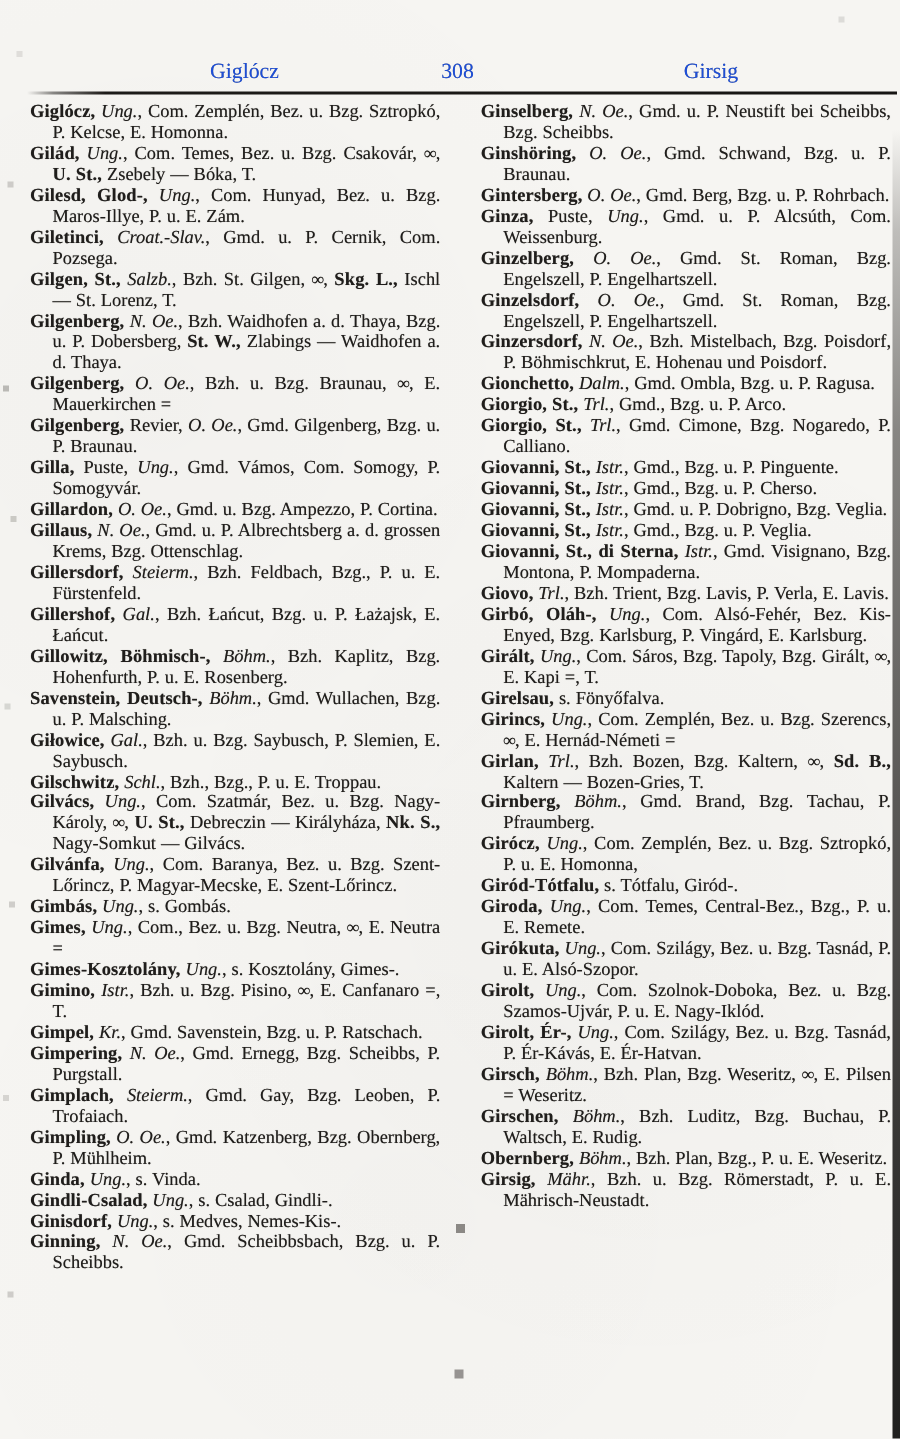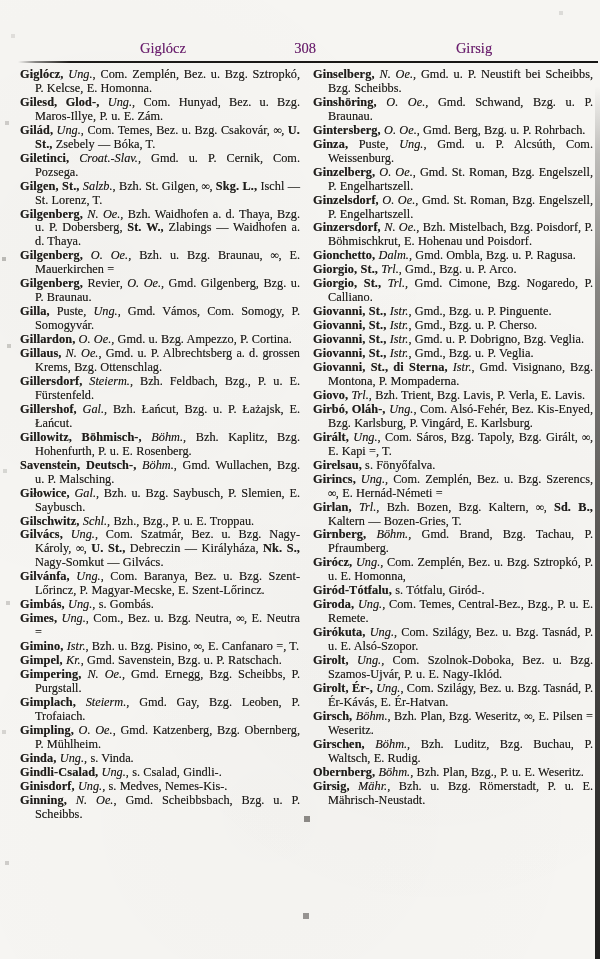--- a/index.html
+++ b/index.html
@@ -9,30 +9,30 @@
     background:
       radial-gradient(circle at 18% 28%, rgba(0,0,0,0.015), transparent 42%),
       radial-gradient(circle at 72% 62%, rgba(0,0,0,0.018), transparent 46%),
       radial-gradient(circle at 45% 85%, rgba(0,0,0,0.012), transparent 40%),
       #f6f5f2;
     color:#222;
   }
   .page{position:absolute;inset:0;}
   
   .running-head{position:absolute;top:40px;left:0;width:532px;height:20px;
-    font-size:14.5px;color:#701a75;}
+    font-size:14.5px;color:#1d4ed8;}
   .running-head .gw{position:absolute;transform:translateX(-50%);white-space:nowrap;
     text-shadow:0 0 .4px rgba(40,38,34,.5);}
   .gw-left{left:163px;}
   .gw-num{left:305px;}
   .gw-right{left:457px;margin-left:17px;}
   .head-rule{position:absolute;top:61px;left:18px;width:580px;height:2px;
     background:linear-gradient(to right, rgba(28,26,24,0) 0, rgba(28,26,24,.5) 3%, #1d1b19 9%, #161513 100%);}
   
-  .content{position:absolute;top:68px;left:20px;width:574px;display:flex;gap:13px;}
+  .content{position:absolute;top:68px;left:20px;width:574px;display:flex;gap:27px;}
   .col{width:280px;}
   .entry{
     margin:0;padding-left:15px;text-indent:-15px;
     font-size:12.3px;line-height:13.95px;text-align:justify;
     color:#1f1d1b;
     text-shadow:0 0 .45px rgba(35,32,28,.55);
     word-spacing:.2px;
   }
   .entry b{font-weight:700;letter-spacing:.1px;}
   .entry i{font-style:italic;}
@@ -66,40 +66,41 @@
     <span class="gw gw-left">Giglócz</span>
     <span class="gw gw-num">308</span>
     <span class="gw gw-right">Girsig</span>
   </div>
 
   <div class="head-rule"></div>
 
   <div class="content">
     <div class="col">
         <p class="entry"><b>Giglócz,</b> <i>Ung.</i>, Com. Zemplén, Bez. u. Bzg. Sztropkó, P. Kelcse, E. Homonna.</p>
+        <p class="entry"><b>Gilád,</b> <i>Ung.</i>, Com. Temes, Bez. u. Bzg. Csakovár, <span class="posthorn">∞</span>, <b>U. St.,</b> Zsebely — Bóka, T.</p>
         <p class="entry"><b>Gilesd, Glod-,</b> <i>Ung.</i>, Com. Hunyad, Bez. u. Bzg. Maros-Illye, P. u. E. Zám.</p>
-        <p class="entry"><b>Gilád,</b> <i>Ung.</i>, Com. Temes, Bez. u. Bzg. Csakovár, <span class="posthorn">∞</span>, <b>U. St.,</b> Zsebely — Bóka, T.</p>
         <p class="entry"><b>Giletinci,</b> <i>Croat.-Slav.</i>, Gmd. u. P. Cernik, Com. Pozsega.</p>
         <p class="entry"><b>Gilgen, St.,</b> <i>Salzb.</i>, Bzh. St. Gilgen, <span class="posthorn">∞</span>, <b>Skg. L.,</b> Ischl — St. Lorenz, T.</p>
         <p class="entry"><b>Gilgenberg,</b> <i>N. Oe.</i>, Bzh. Waidhofen a. d. Thaya, Bzg. u. P. Dobersberg, <b>St. W.,</b> Zlabings — Waidhofen a. d. Thaya.</p>
         <p class="entry"><b>Gilgenberg,</b> <i>O. Oe.</i>, Bzh. u. Bzg. Braunau, <span class="posthorn">∞</span>, E. Mauerkirchen =</p>
         <p class="entry"><b>Gilgenberg,</b> Revier, <i>O. Oe.</i>, Gmd. Gilgenberg, Bzg. u. P. Braunau.</p>
         <p class="entry"><b>Gilla,</b> Puste, <i>Ung.</i>, Gmd. Vámos, Com. Somogy, P. Somogyvár.</p>
         <p class="entry"><b>Gillardon,</b> <i>O. Oe.</i>, Gmd. u. Bzg. Ampezzo, P. Cortina.</p>
         <p class="entry"><b>Gillaus,</b> <i>N. Oe.</i>, Gmd. u. P. Albrechtsberg a. d. grossen Krems, Bzg. Ottenschlag.</p>
         <p class="entry"><b>Gillersdorf,</b> <i>Steierm.</i>, Bzh. Feldbach, Bzg., P. u. E. Fürstenfeld.</p>
         <p class="entry"><b>Gillershof,</b> <i>Gal.</i>, Bzh. Łańcut, Bzg. u. P. Łażajsk, E. Łańcut.</p>
         <p class="entry"><b>Gillowitz, Böhmisch-,</b> <i>Böhm.</i>, Bzh. Kaplitz, Bzg. Hohenfurth, P. u. E. Rosenberg.</p>
         <p class="entry"><b>Savenstein, Deutsch-,</b> <i>Böhm.</i>, Gmd. Wullachen, Bzg. u. P. Malsching.</p>
         <p class="entry"><b>Giłowice,</b> <i>Gal.</i>, Bzh. u. Bzg. Saybusch, P. Slemien, E. Saybusch.</p>
         <p class="entry"><b>Gilschwitz,</b> <i>Schl.</i>, Bzh., Bzg., P. u. E. Troppau.</p>
         <p class="entry"><b>Gilvács,</b> <i>Ung.</i>, Com. Szatmár, Bez. u. Bzg. Nagy-Károly, <span class="posthorn">∞</span>, <b>U. St.,</b> Debreczin — Királyháza, <b>Nk. S.,</b> Nagy-Somkut — Gilvács.</p>
         <p class="entry"><b>Gilvánfa,</b> <i>Ung.</i>, Com. Baranya, Bez. u. Bzg. Szent-Lőrincz, P. Magyar-Mecske, E. Szent-Lőrincz.</p>
         <p class="entry"><b>Gimbás,</b> <i>Ung.</i>, s. Gombás.</p>
         <p class="entry"><b>Gimes,</b> <i>Ung.</i>, Com., Bez. u. Bzg. Neutra, <span class="posthorn">∞</span>, E. Neutra =</p>
+        <p class="entry"><b>Gimes-Kosztolány,</b> <i>Ung.</i>, s. Kosztolány, Gimes-.</p>
         <p class="entry"><b>Gimino,</b> <i>Istr.</i>, Bzh. u. Bzg. Pisino, <span class="posthorn">∞</span>, E. Canfanaro =, T.</p>
         <p class="entry"><b>Gimpel,</b> <i>Kr.</i>, Gmd. Savenstein, Bzg. u. P. Ratschach.</p>
         <p class="entry"><b>Gimpering,</b> <i>N. Oe.</i>, Gmd. Ernegg, Bzg. Scheibbs, P. Purgstall.</p>
         <p class="entry"><b>Gimplach,</b> <i>Steierm.</i>, Gmd. Gay, Bzg. Leoben, P. Trofaiach.</p>
         <p class="entry"><b>Gimpling,</b> <i>O. Oe.</i>, Gmd. Katzenberg, Bzg. Obernberg, P. Mühlheim.</p>
         <p class="entry"><b>Ginda,</b> <i>Ung.</i>, s. Vinda.</p>
         <p class="entry"><b>Gindli-Csalad,</b> <i>Ung.</i>, s. Csalad, Gindli-.</p>
         <p class="entry"><b>Ginisdorf,</b> <i>Ung.</i>, s. Medves, Nemes-Kis-.</p>
         <p class="entry"><b>Ginning,</b> <i>N. Oe.</i>, Gmd. Scheibbsbach, Bzg. u. P. Scheibbs.</p>
       </div>

